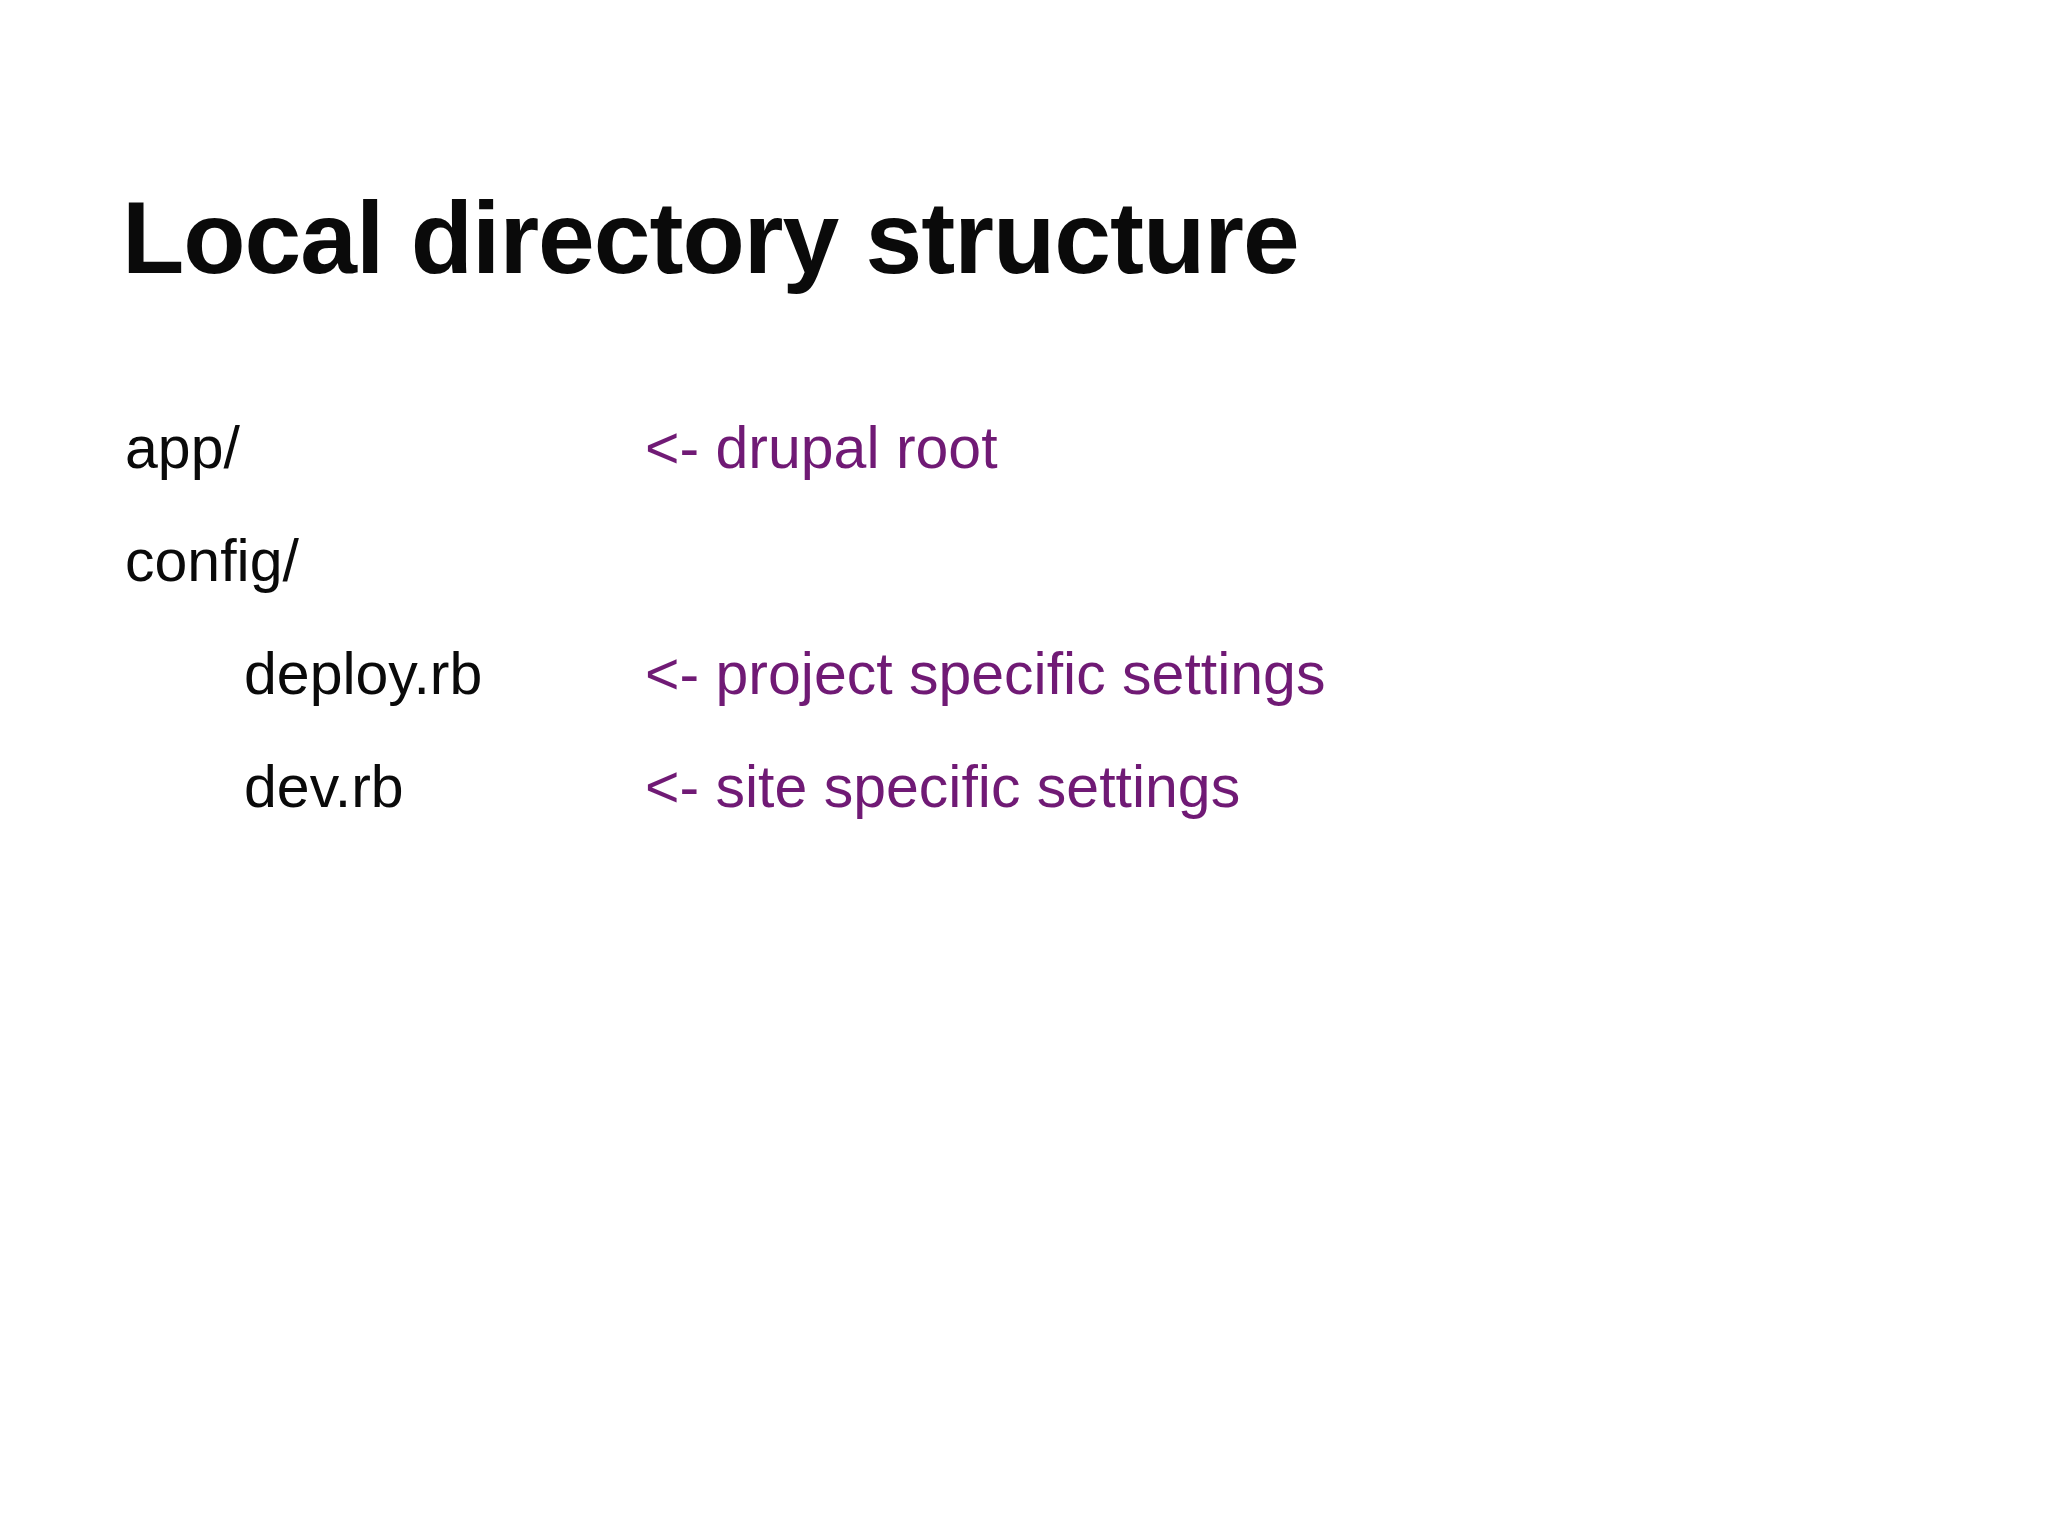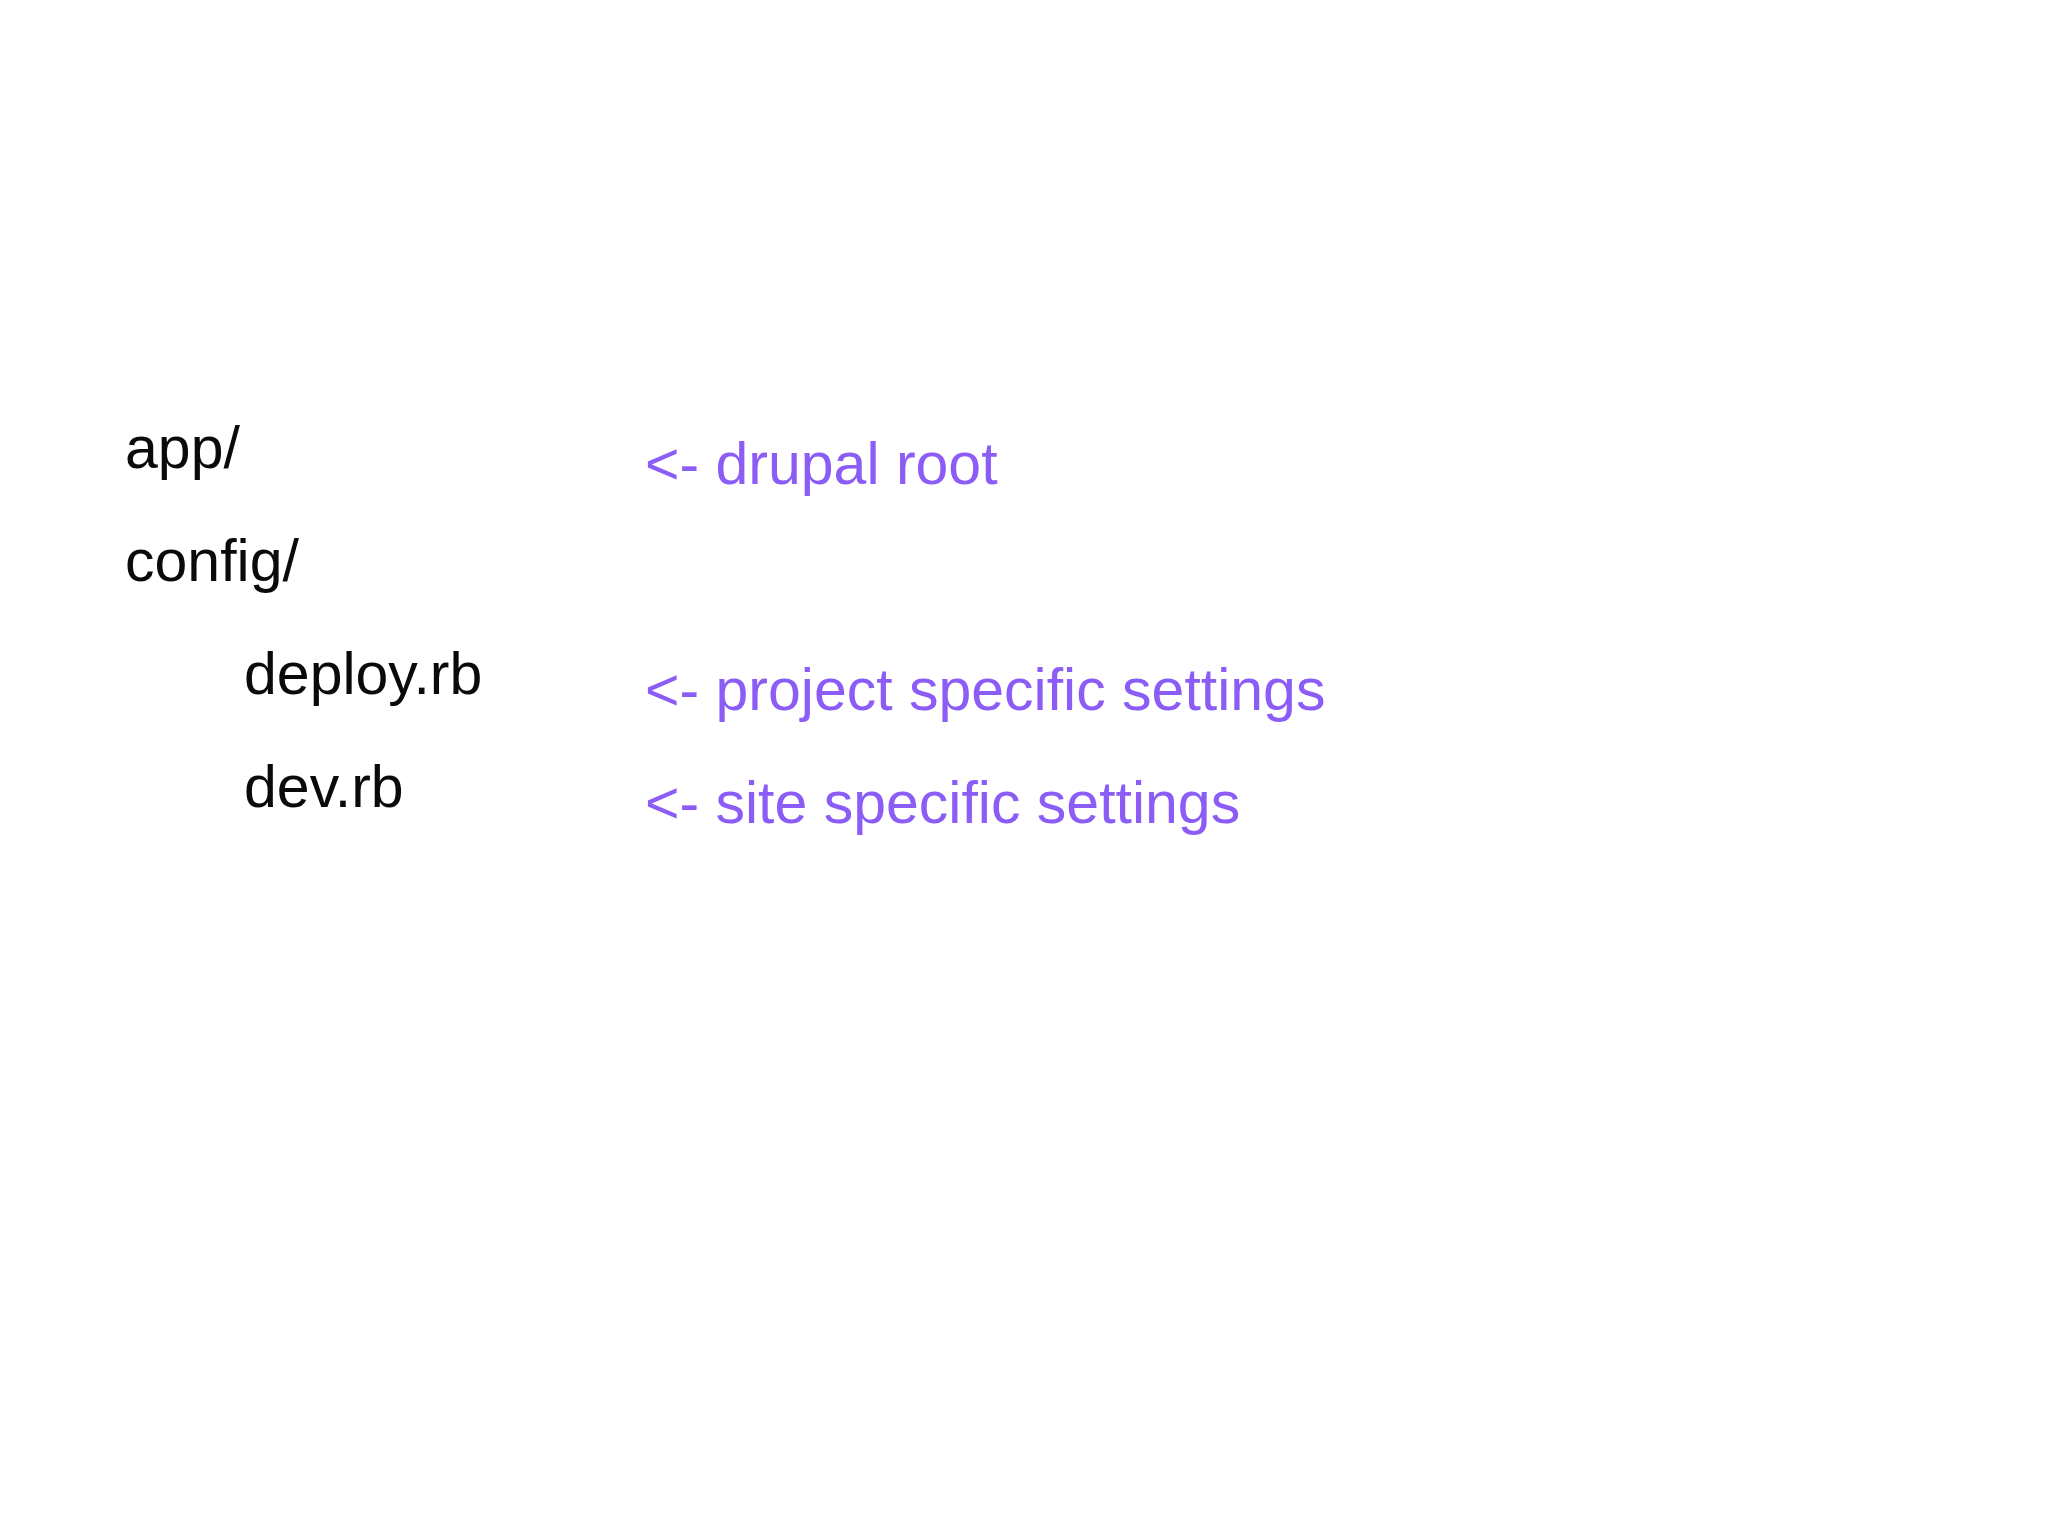--- a/index.html
+++ b/index.html
@@ -40,30 +40,31 @@
   }
   .row .entry {
     display: inline-block;
   }
   .row.indent .entry {
     padding-left: 119px;
   }
   .row .annotation {
     position: absolute;
     left: 520px;
-    top: 16px;
-    color: #8b5cf6;
+    top: 0;
+    color: #701a75;
     white-space: nowrap;
   }
 </style>
 </head>
 <body>
 
 <div class="slide">
 
+  <h1 class="title">Local directory structure</h1>
 
   <div class="listing">
 
     <div class="row">
       <span class="entry">app/</span>
       <span class="annotation">&lt;- drupal root</span>
     </div>
 
     <div class="row">
       <span class="entry">config/</span>

